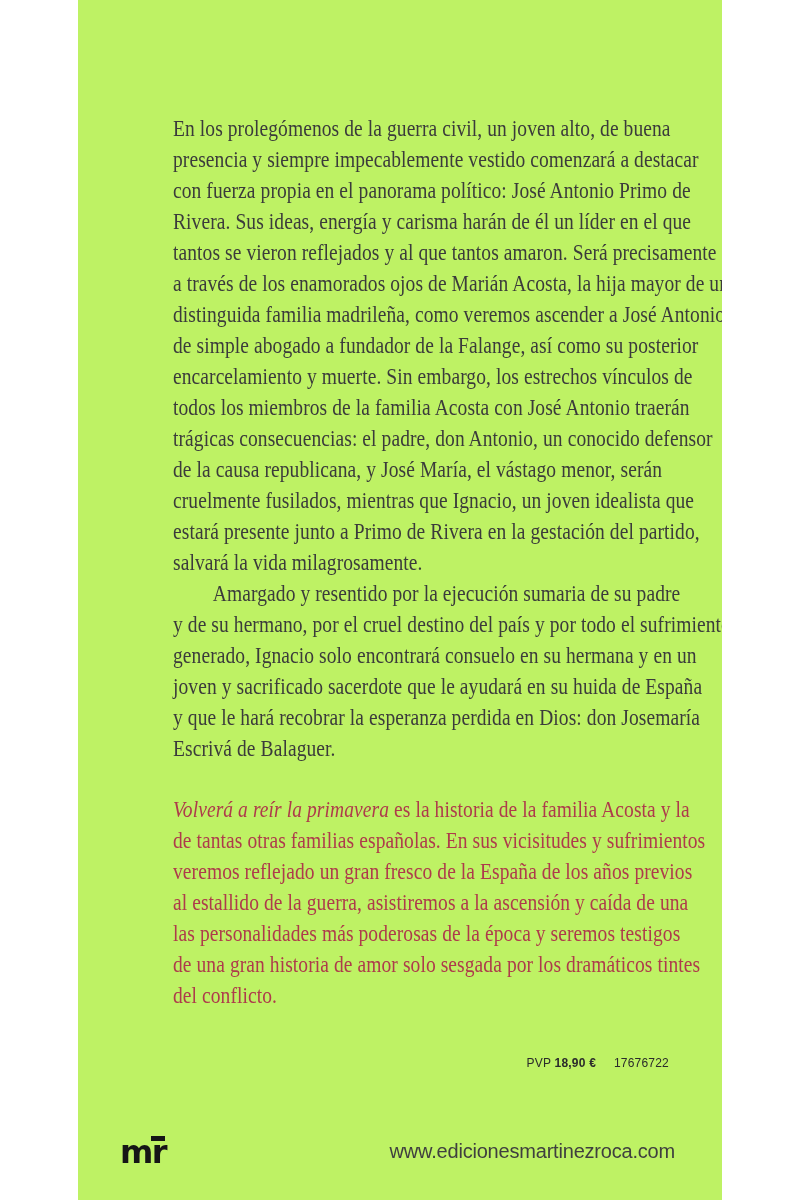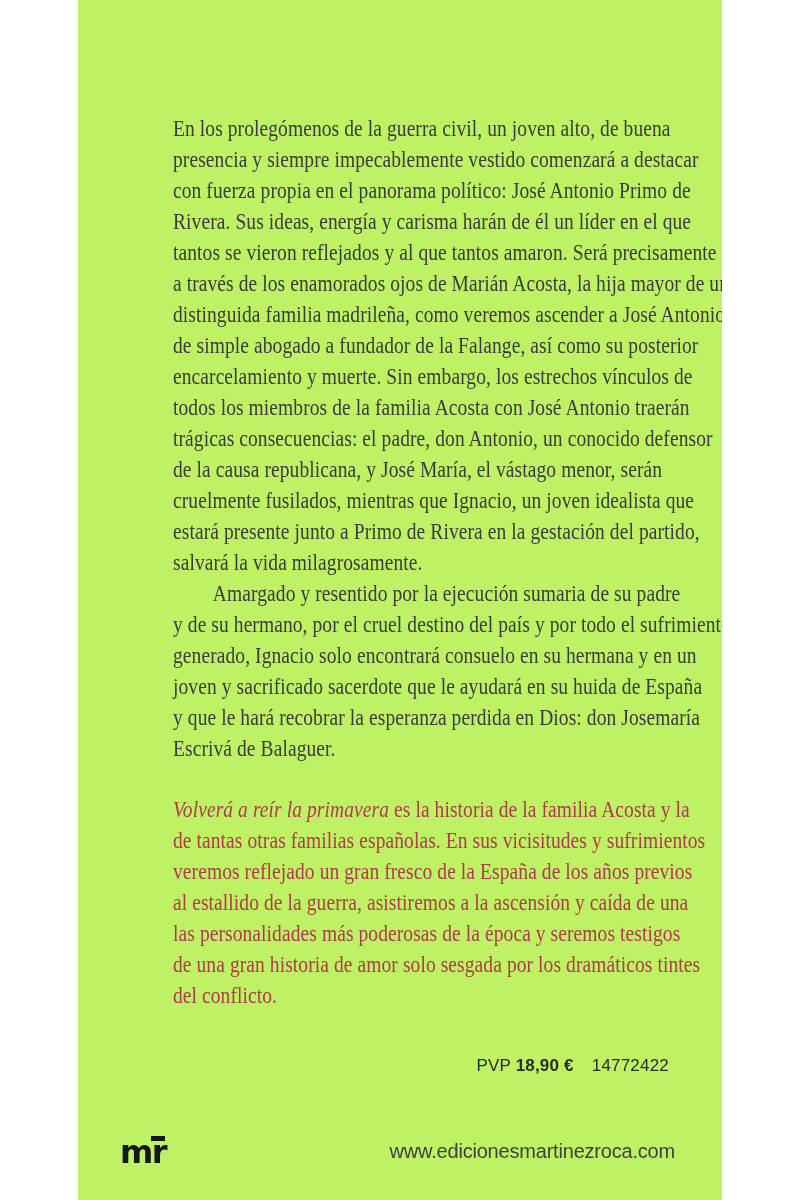--- a/index.html
+++ b/index.html
@@ -19,21 +19,21 @@
   .synopsis p { margin:0; white-space:pre-line; }
   .synopsis p.indent { text-indent:48px; }
   .synopsis p.highlight { margin-top:30px; }
   .synopsis em { font-style:italic; }
 
   
   .price-row {
     position:absolute; right:53px; top:1056px;
     display:flex; align-items:flex-end; gap:18px;
     font-family:"Liberation Sans", sans-serif;
-    font-size:17px; color:#2b2b2b; letter-spacing:0.2px;
+    font-size:12px; color:#2b2b2b; letter-spacing:0.2px;
   }
   .price-row b { font-weight:bold; }
 
   
   .barcode { position:absolute; left:599px; top:1078px; width:148px; }
   .barcode .bars {
     position:relative; height:44px; margin-left:10px;
     background-image:repeating-linear-gradient(90deg,
       #161616 0 2px,  #ffffff 2px 3px,
       #161616 3px 6px, #ffffff 6px 8px,
@@ -110,21 +110,21 @@
 de tantas otras familias españolas. En sus vicisitudes y sufrimientos
 veremos reflejado un gran fresco de la España de los años previos
 al estallido de la guerra, asistiremos a la ascensión y caída de una
 las personalidades más poderosas de la época y seremos testigos
 de una gran historia de amor solo sesgada por los dramáticos tintes
 del conflicto.</span></p>
   </div>
 
   <div class="price-row">
     <span><span>PVP</span> <b>18,90 €</b></span>
-    <span>14772422</span>
+    <span>17676722</span>
   </div>
 
 
   <div class="website">www.edicionesmartinezroca.com</div>
 
   <div class="publisher">
     <span class="logo-mark">mr</span>
   </div>
 
 </div>

